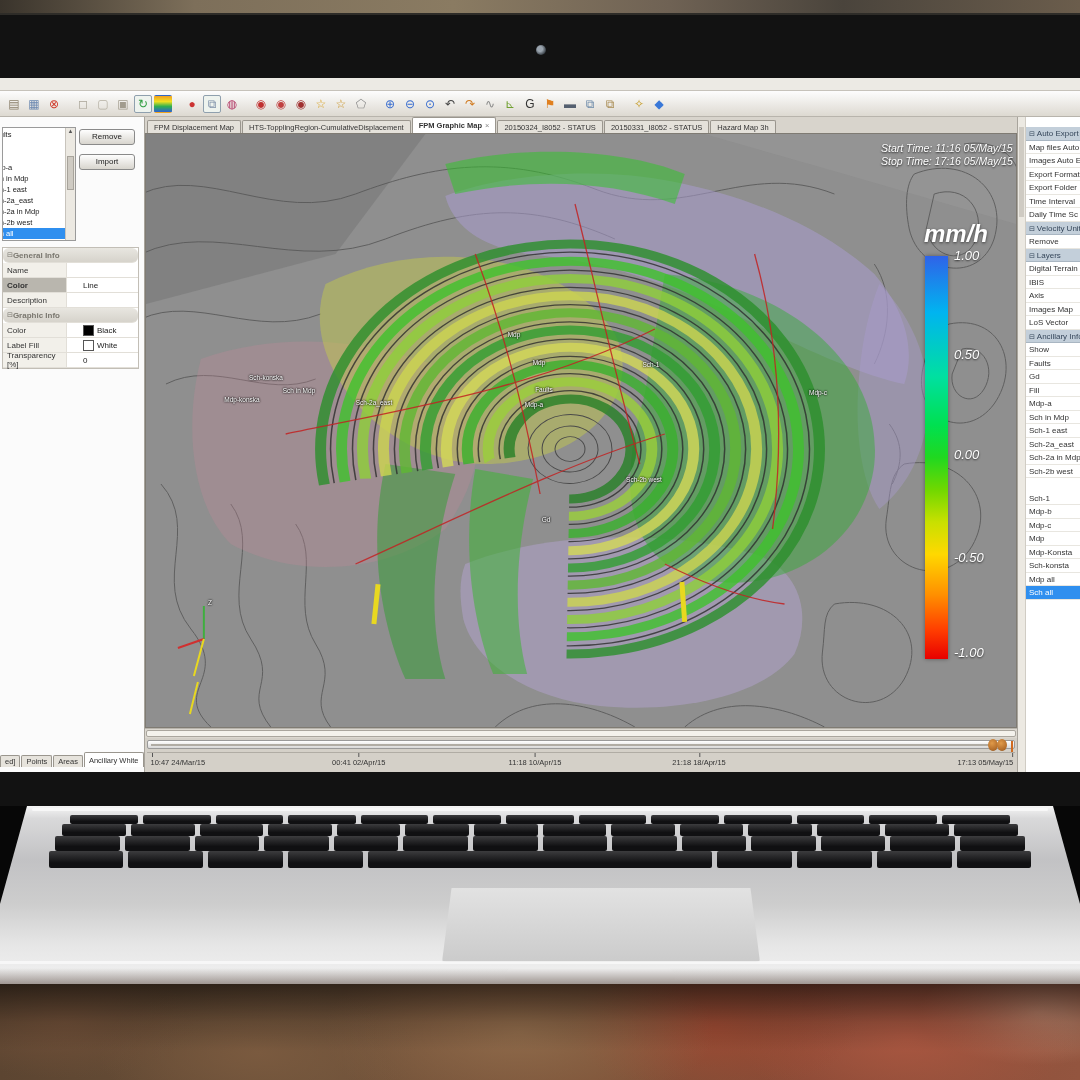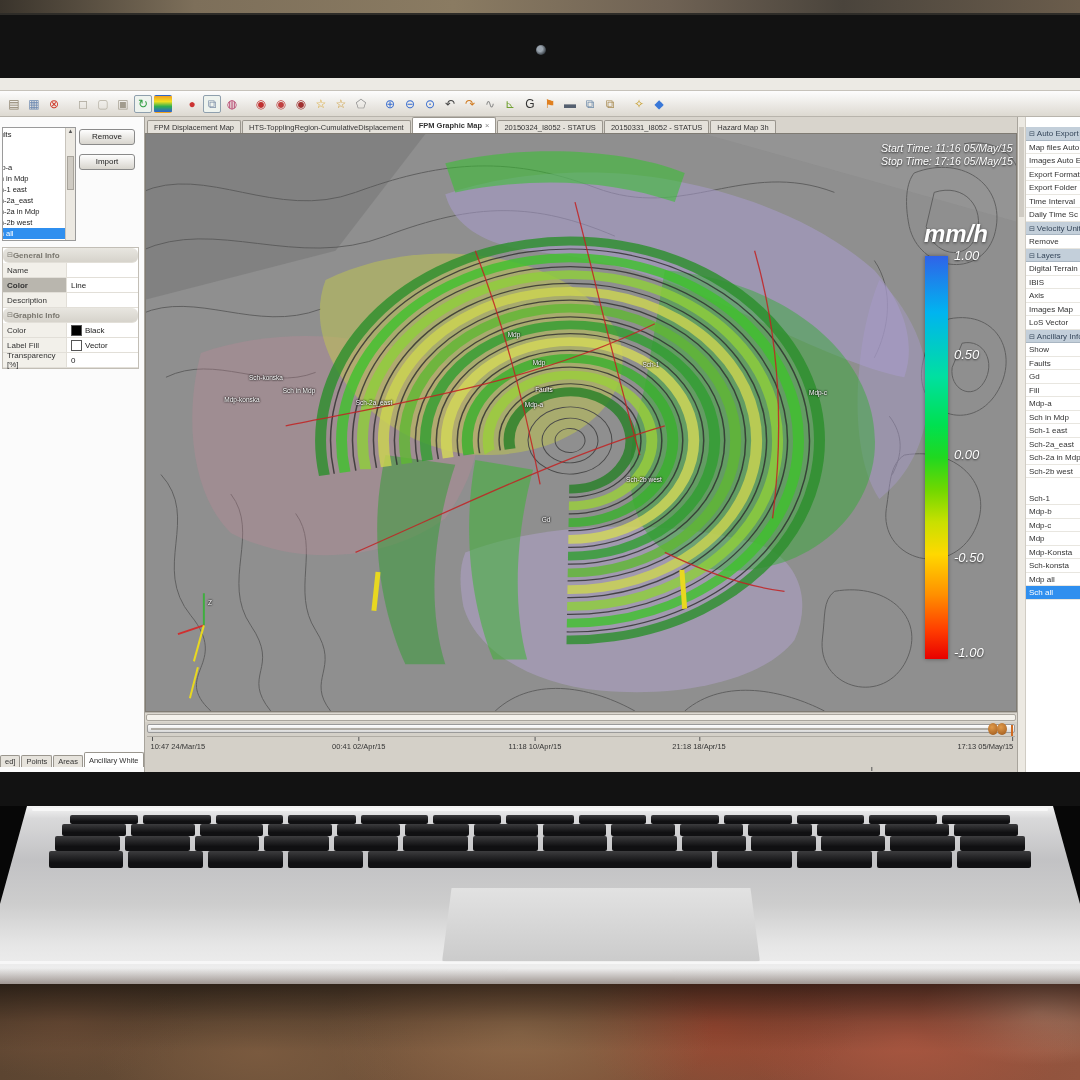--- a/index.html
+++ b/index.html
@@ -53,21 +53,21 @@
                     border:1px solid #a8a49c;}
   .lp-btn{position:absolute;left:79px;width:56px;height:16px;font-size:8px;line-height:14px;
           text-align:center;background:linear-gradient(#fefefe,#d8d5ce);border:1px solid #8a8a8a;
           border-radius:3px;color:#222;}
   #btn-remove{top:12px;} #btn-import{top:37px;}
   
   .props{position:absolute;left:2px;top:130px;width:137px;border:1px solid #c2beb6;background:#fff;}
   .p-row{display:flex;height:15px;border-bottom:1px solid #e2dfd8;font-size:8px;align-items:center;}
   .p-label{width:64px;background:#f2f0ea;border-right:1px solid #e2dfd8;padding-left:4px;
            height:100%;display:flex;align-items:center;color:#333;}
-  .p-value{flex:1;display:flex;align-items:center;padding-left:4px;gap:3px;color:#222;}
+  .p-value{flex:1;display:flex;align-items:center;padding-left:16px;gap:3px;color:#222;}
   .p-row.phead{background:linear-gradient(#e8e6e0,#d6d3cb);color:#6a675f;border-radius:6px;}
   .p-row.phead .p-label{width:auto;background:none;border:none;font-weight:bold;color:#7a776f;}
   .p-row.phead .p-label::before{content:"⊟ ";font-weight:normal;font-size:7px;}
   .p-row.selected .p-label{background:#b9b6ae;font-weight:bold;}
   .swatch{width:11px;height:11px;border:1px solid #555;display:inline-block;}
   
   .lp-tabs{position:absolute;left:0;bottom:5px;display:flex;align-items:flex-end;height:15px;}
   .lp-tab{font-size:7.5px;border:1px solid #9a968e;border-bottom:none;background:#e6e3dc;
           padding:1px 4px;height:12px;line-height:10px;border-radius:2px 2px 0 0;margin-right:1px;
           white-space:nowrap;color:#333;}
@@ -100,21 +100,21 @@
                   border:1px solid #aaa69e;border-radius:2px;}
   .tl-slider{height:14px;position:relative;padding:2px 2px;}
   .tl-groove{height:9px;border:1px solid #9a9a9a;border-radius:2px;
              background:linear-gradient(#ffffff,#d8d8d8);position:relative;}
   .tl-groove::before{content:"";position:absolute;left:3px;right:22px;top:3px;height:2px;background:#b0aca4;}
   .tl-handle{position:absolute;right:6px;top:-2px;width:20px;height:12px;}
   .tl-handle i{position:absolute;top:0;width:10px;height:12px;border-radius:50%;
                background:radial-gradient(circle at 40% 35%,#e09a4a,#b06a28 70%,#7a4517);}
   .tl-handle i:first-child{left:0;} .tl-handle i:last-child{left:9px;}
   .tl-end{position:absolute;right:1px;top:0;width:2px;height:12px;background:#d06a20;}
-  .tl-ticks{height:36px;position:relative;border-top:1px solid #b0aca4;margin:0 2px;}
+  .tl-ticks{height:20px;position:relative;border-top:1px solid #b0aca4;margin:0 2px;}
   .tl-tick{position:absolute;top:5px;font-size:7.5px;color:#333;white-space:nowrap;}
   .tl-tick::before{content:"";position:absolute;top:-5px;left:50%;width:1px;height:4px;background:#555;}
   .tl-tick.mid{transform:translateX(-50%);}
   .tl-tick.right{transform:translateX(-100%);} .tl-tick.right::before{left:auto;right:0;}
   .tl-tick.left::before{left:2px;}
   
   .right-panel{width:63px;background:#fff;border-left:1px solid #a8a49c;position:relative;
                display:flex;}
   .rp-scroll{width:8px;background:#ece9e2;border-right:1px solid #d0ccc4;position:relative;}
   .rp-scroll .thumb{position:absolute;left:1px;right:1px;top:10px;height:90px;background:#cfcbc3;}
@@ -341,21 +341,21 @@
               <span class="p-label">Color</span>
               <span class="p-value">
                 <i class="swatch" style="background: rgb(0, 0, 0);"></i>
                 <span>Black</span>
               </span>
             </div>
             <div class="p-row prow">
               <span class="p-label">Label Fill</span>
               <span class="p-value">
                 <i class="swatch" style="background: rgb(255, 255, 255);"></i>
-                <span>Vector</span>
+                <span>White</span>
               </span>
             </div>
             <div class="p-row prow">
               <span class="p-label">Transparency [%]</span>
               <span class="p-value">
 
                 <span>0</span>
               </span>
             </div>
           </div>

